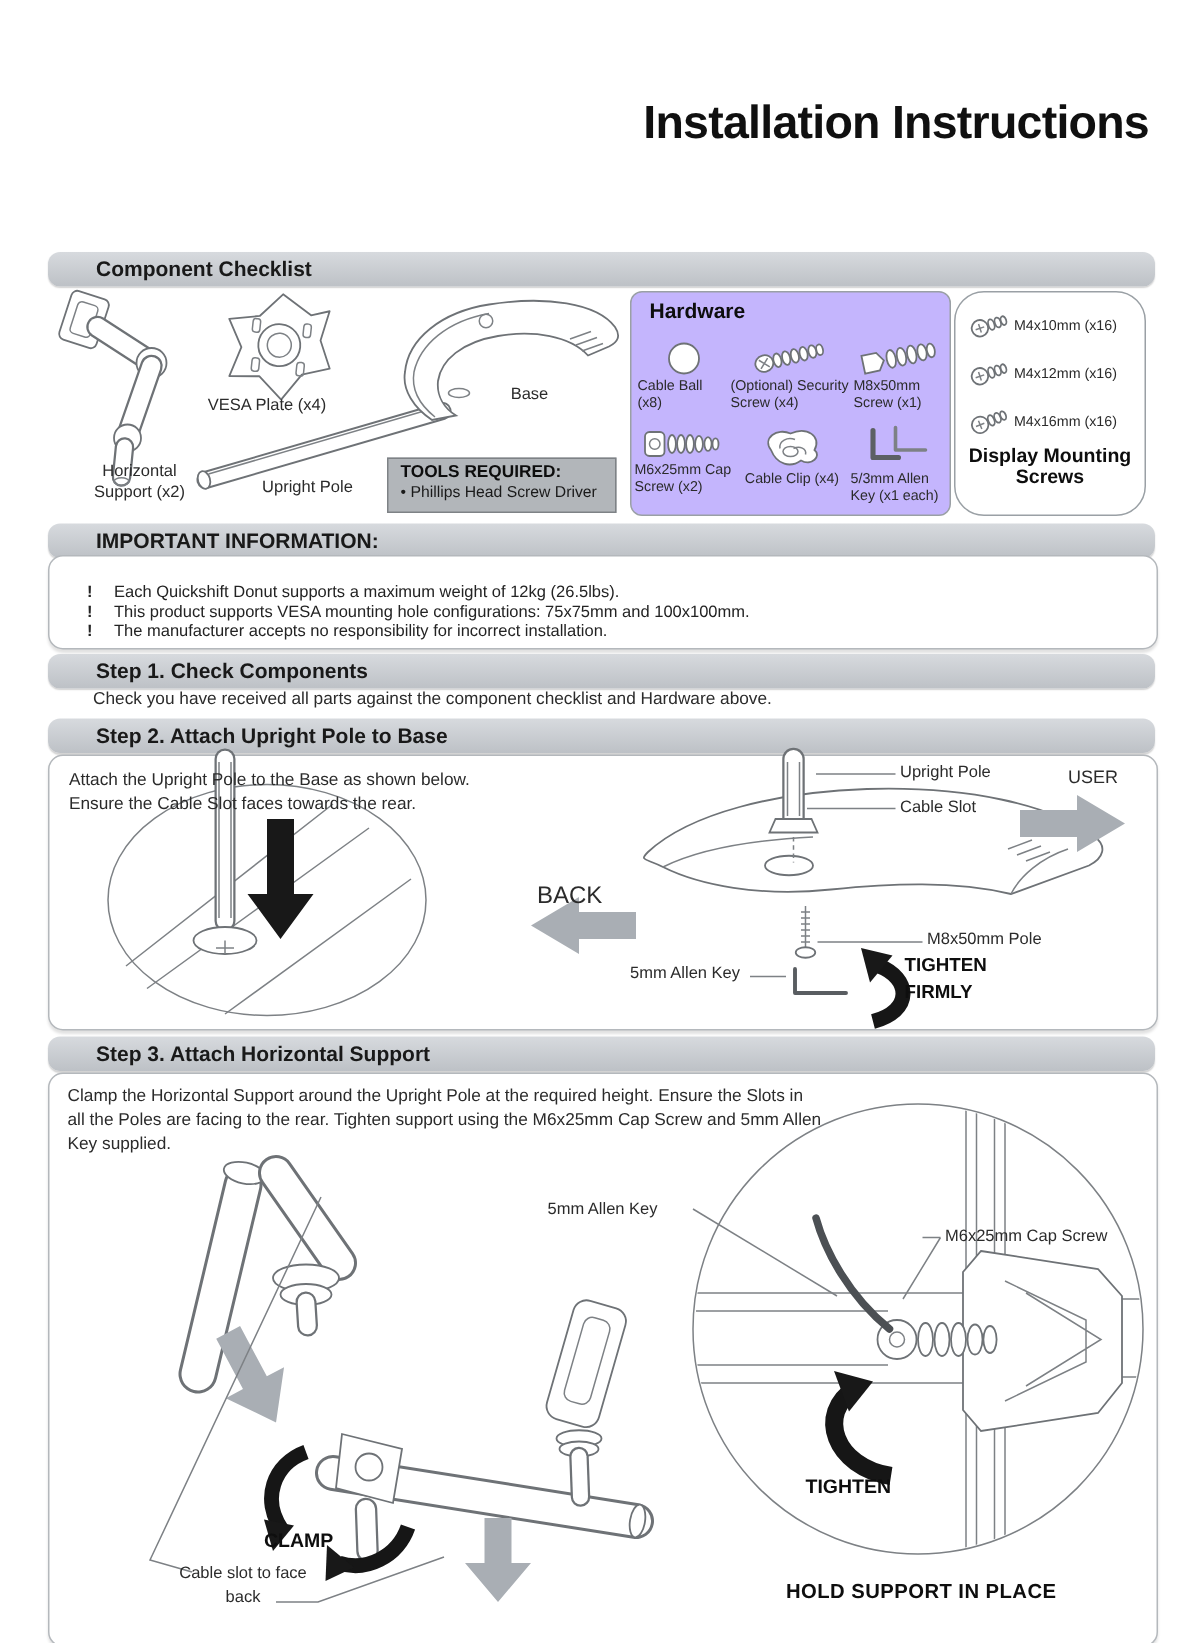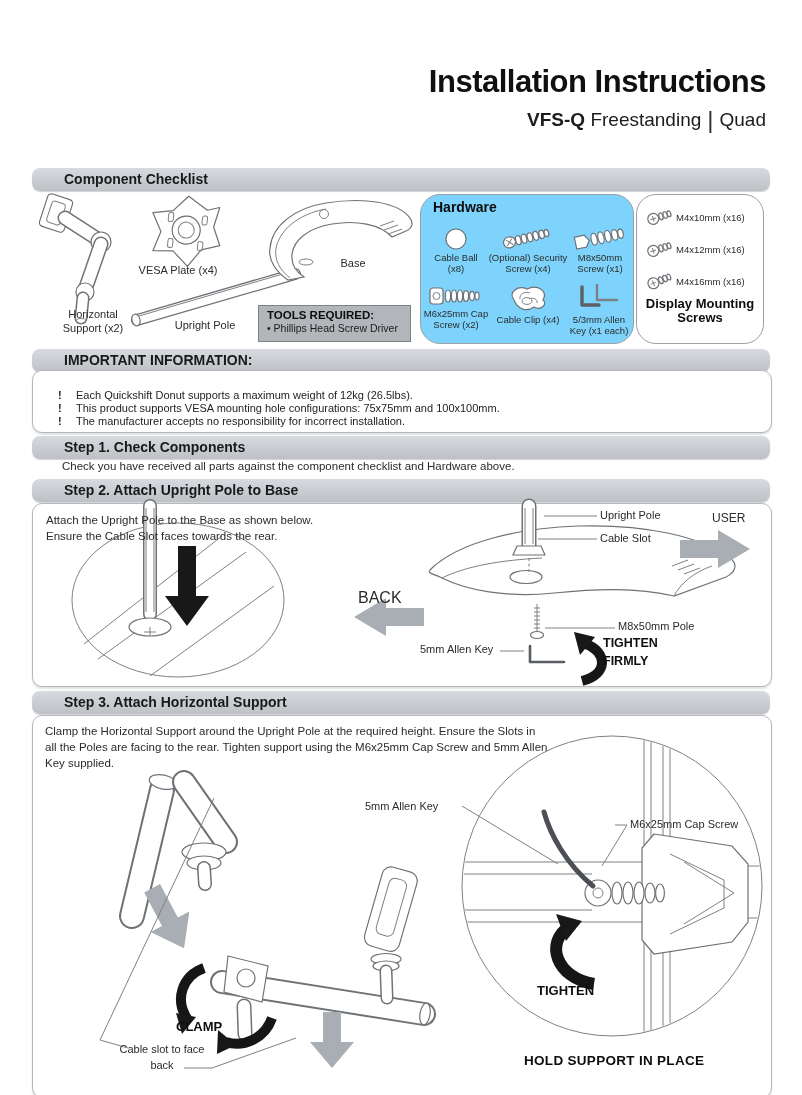--- a/index.html
+++ b/index.html
@@ -19,24 +19,24 @@
          box-shadow:0 2px 2px rgba(0,0,0,0.12);}
   .cap{position:absolute;font-size:11px;color:#2b2b2b;text-align:center;line-height:1.25;}
   .lbl{position:absolute;font-size:11px;color:#2b2b2b;white-space:nowrap;}
   .lbl.b{font-weight:bold;font-size:12.5px;color:#0e0e0e;text-align:center;}
   .body-txt{position:absolute;font-size:11.5px;color:#2b2b2b;line-height:1.4;}
   .tools{position:absolute;left:258px;top:281px;width:153px;height:37px;box-sizing:border-box;
          background:#b2b6ba;border:1px solid #7e8286;padding:3px 0 0 8px;}
   .tools .t{font-size:11.5px;font-weight:bold;color:#0d0d0d;}
   .tools .i{font-size:10.5px;color:#1a1a1a;margin-top:1px;}
   .hwbox{position:absolute;left:420px;top:170px;width:212px;height:148px;
-         border:1.3px solid #9aa0a5;border-radius:20px;background:#7dd3fc;}
+         border:1.3px solid #9aa0a5;border-radius:8px;background:#c4b5fd;}
   .hwtitle{position:absolute;left:12px;top:4px;font-size:14px;font-weight:bold;color:#0d0d0d;}
   .hw-cell{position:absolute;display:flex;flex-direction:column;align-items:center;gap:1px;}
-  .hw-cell .c{font-size:9.5px;line-height:1.2;text-align:center;color:#2b2b2b;}
+  .hw-cell .c{font-size:9.5px;line-height:1.2;color:#2b2b2b;}
   .dmbox{position:absolute;left:636px;top:170px;width:126px;height:148px;
          border:1.3px solid #9aa0a5;border-radius:20px;background:#fff;}
   .dm-row{position:absolute;left:8px;display:flex;align-items:center;gap:3px;}
   .dm-row .c{font-size:9.5px;color:#2b2b2b;white-space:nowrap;}
   .dmtitle{position:absolute;left:0;top:102px;width:126px;text-align:center;
            font-size:13px;font-weight:bold;color:#0d0d0d;line-height:1.1;}
   .imp-line{position:absolute;left:58px;font-size:11px;color:#232323;white-space:nowrap;}
   .imp-line .mark{display:inline-block;width:18px;font-weight:bold;}
   .imp-line.first{font-weight:bold;font-size:12px;color:#0d0d0d;}
   svg{position:absolute;overflow:visible;}
@@ -46,24 +46,20 @@
   svg .w{stroke:#fff;fill:none;stroke-linecap:round;stroke-linejoin:round;}
   svg .blk{fill:#181818;}
   svg .gry{fill:#a9aeb4;}
 </style>
 </head>
 <body>
 
 <div class="page">
 
   <div class="title">Installation Instructions</div>
-  <div class="subtitle">
-    <span class="model">VFS-Q</span>
-    <span>Freestanding</span><span class="divider">|</span><span>Quad</span>
-  </div>
 
   <div class="bar" style="top:144px">Component Checklist</div>
 
   <svg style="left:35px;top:166px" width="385" height="152" viewBox="0 0 385 152">
 
     <g>
       <rect class="f" x="8" y="6" width="26" height="34" rx="4" transform="rotate(18 21 23)"></rect>
       <rect class="ln" x="14" y="12" width="14" height="22" rx="3" transform="rotate(18 21 23)" fill="none"></rect>
       <path class="o" stroke-width="15" d="M30 28 L64 50"></path>
         <path class="w" stroke-width="12" d="M30 28 L64 50"></path>

